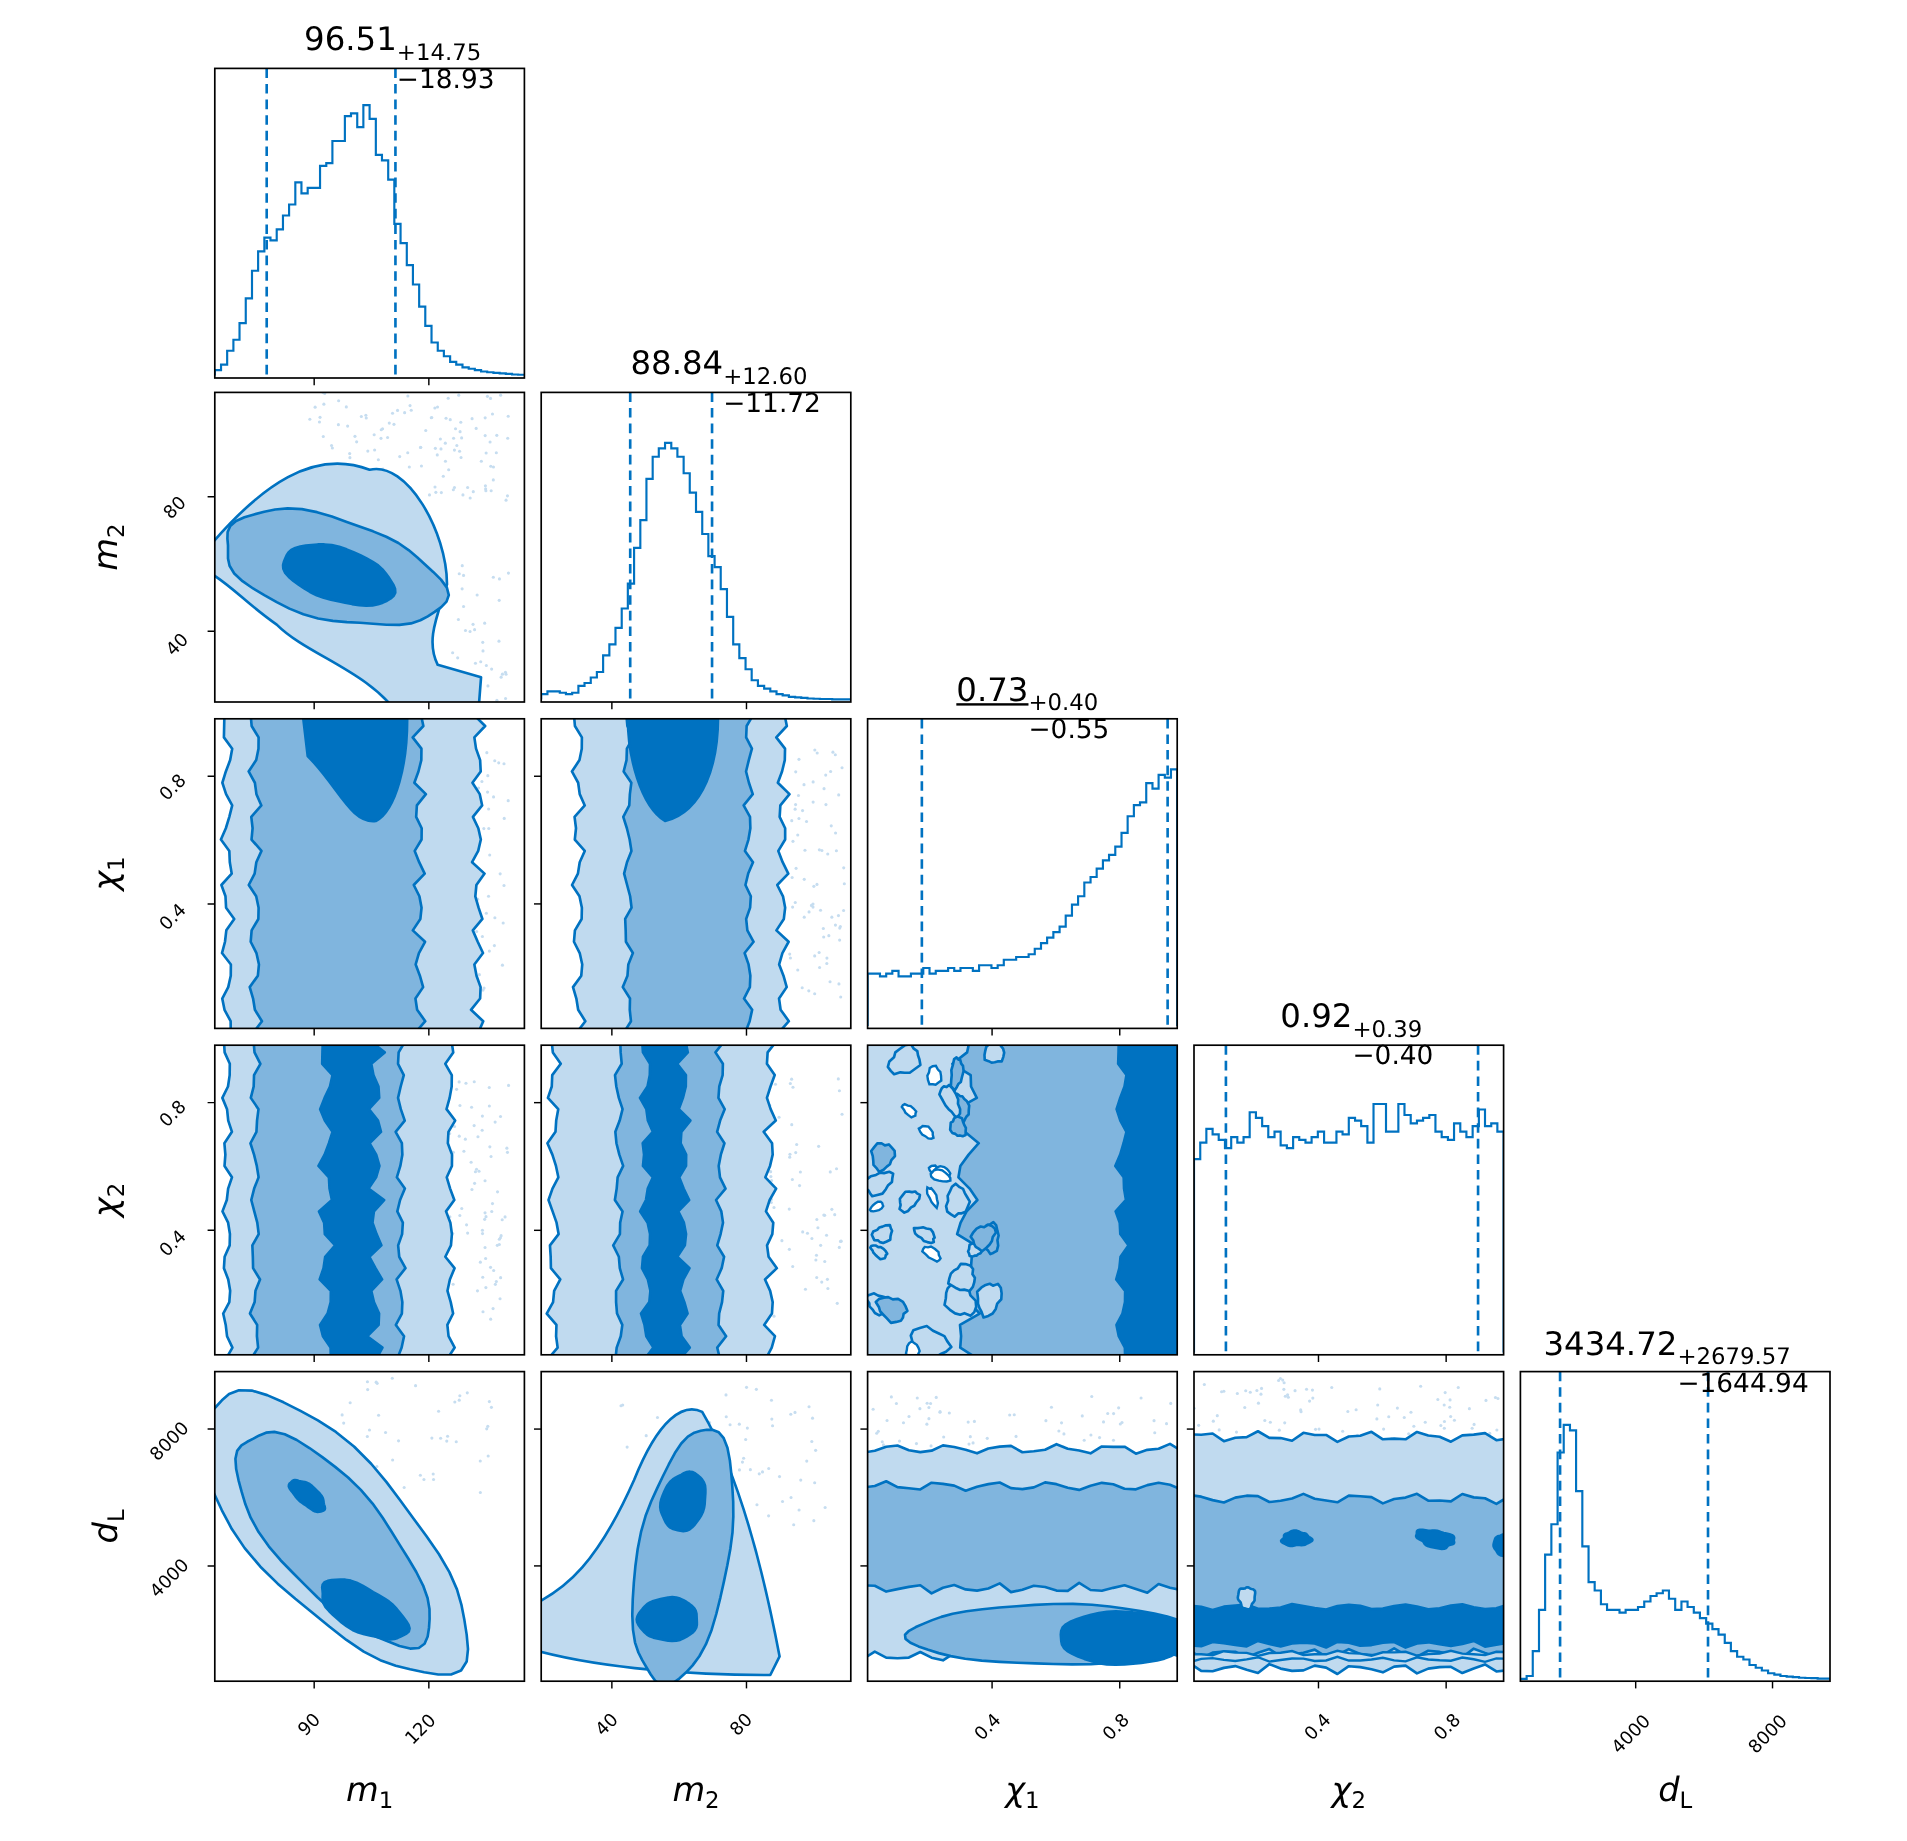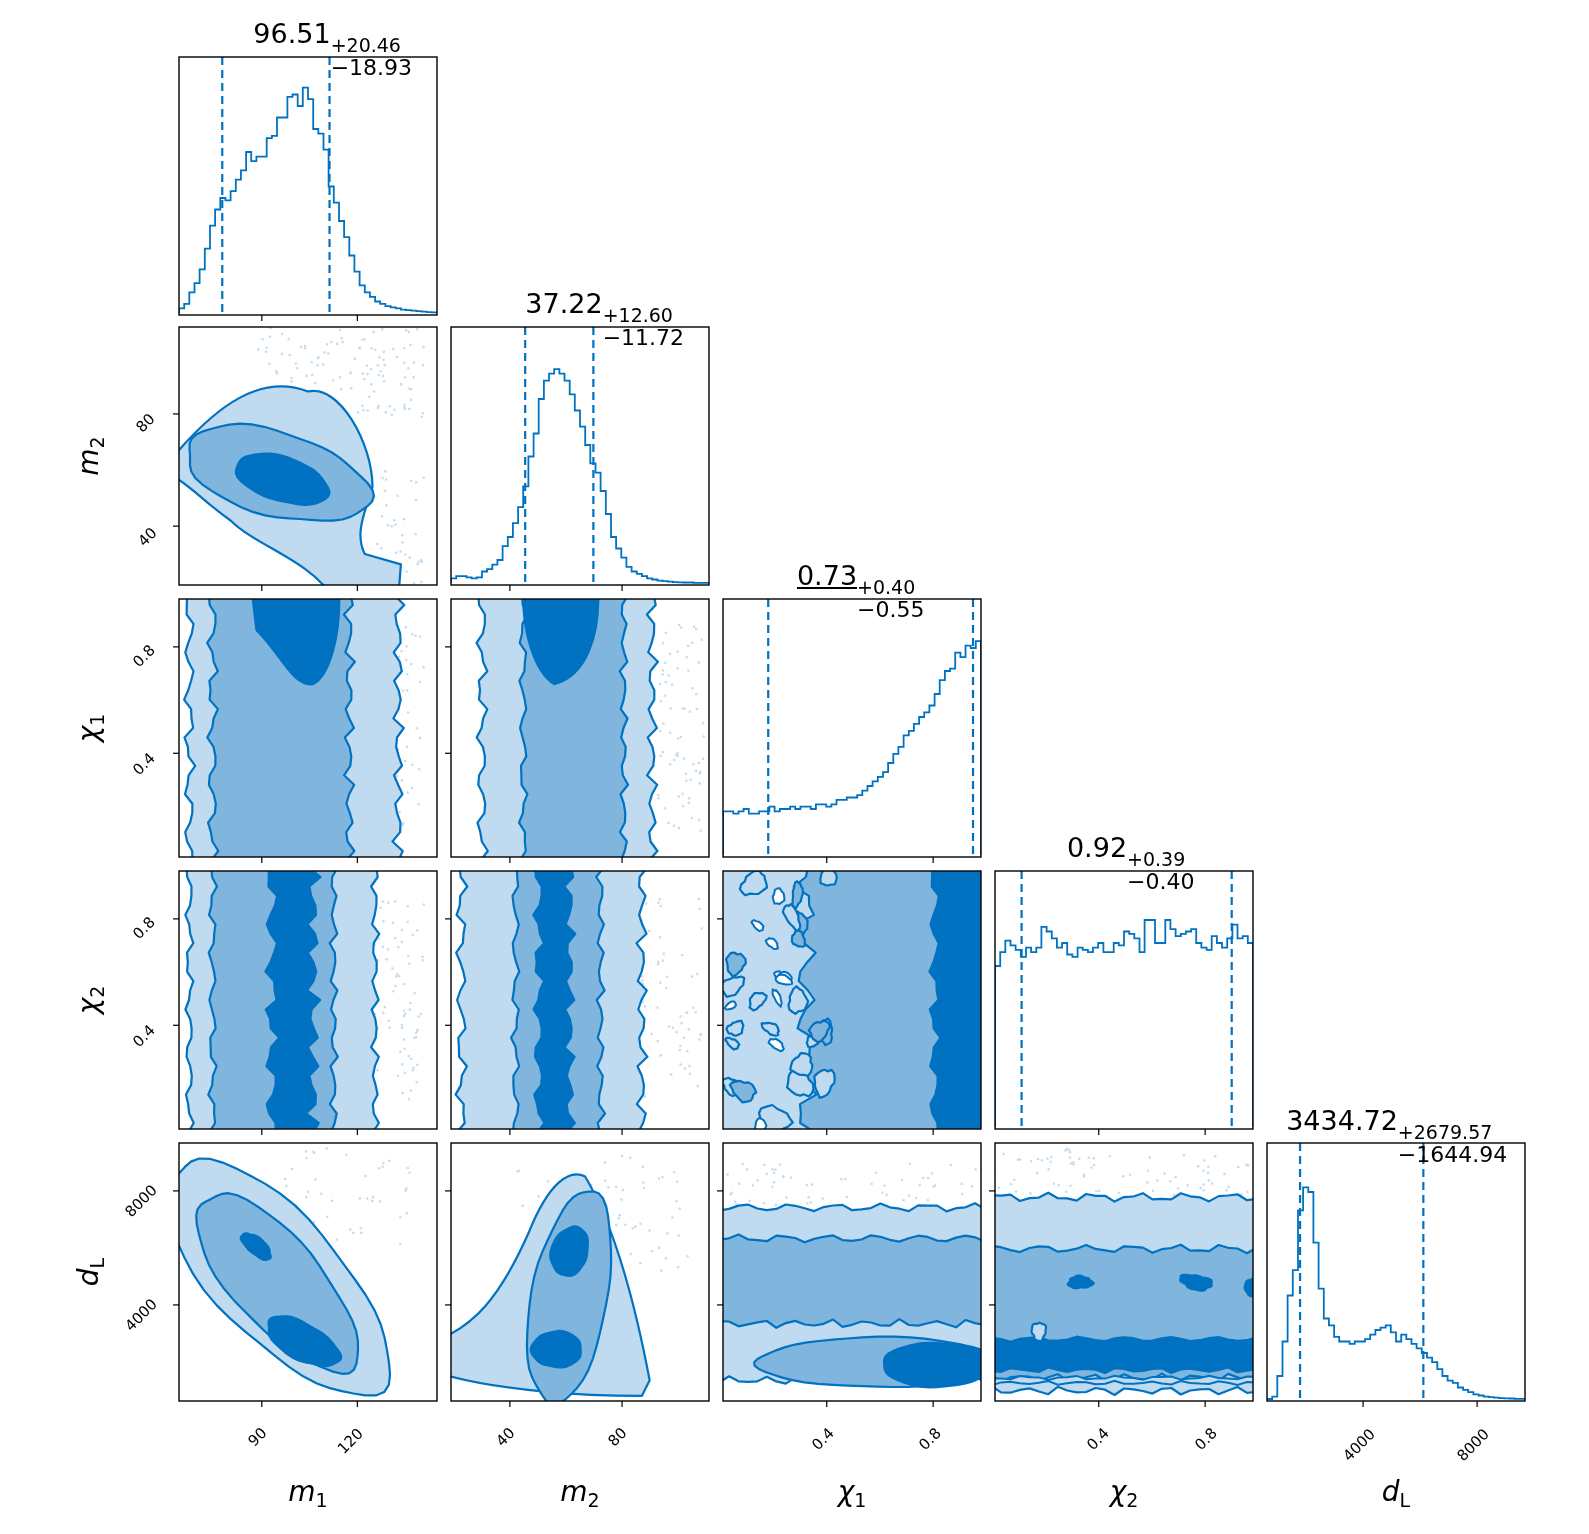--- a/index.html
+++ b/index.html
@@ -950,24 +950,24 @@
       </g>
       <rect x="971" y="1143" width="258" height="258" fill="none" stroke="#000000" stroke-width="1.4"></rect>
       <line x1="1074.7319587628865" x2="1074.7319587628865" y1="1401" y2="1407" stroke="#000" stroke-width="1.2"></line>
       <line x1="1181.1237113402062" x2="1181.1237113402062" y1="1401" y2="1407" stroke="#000" stroke-width="1.2"></line>
       <line x1="965" x2="971" y1="1304.9270718232044" y2="1304.9270718232044" stroke="#000" stroke-width="1.2"></line>
       <line x1="965" x2="971" y1="1190.8939226519337" y2="1190.8939226519337" stroke="#000" stroke-width="1.2"></line>
     </svg>
 
   
   <div class="panel-title" style="left:268px; top:20px;">
-    <span>96.51</span><span style="position:relative;display:inline-block;width:0;"><span class="sup">+20.46</span><span class="sub">−18.93</span></span>
+    <span>96.51</span><span style="position:relative;display:inline-block;width:0;"><span class="sup">+14.75</span><span class="sub">−18.93</span></span>
   </div>
   <div class="panel-title" style="left:540px; top:290px;">
-    <span>37.22</span><span style="position:relative;display:inline-block;width:0;"><span class="sup">+12.60</span><span class="sub">−11.72</span></span>
+    <span>88.84</span><span style="position:relative;display:inline-block;width:0;"><span class="sup">+12.60</span><span class="sub">−11.72</span></span>
   </div>
   <div class="panel-title" style="left:803px; top:562px;text-decoration:underline;">
     <span>0.73</span><span style="position:relative;display:inline-block;width:0;"><span class="sup">+0.40</span><span class="sub">−0.55</span></span>
   </div>
   <div class="panel-title" style="left:1073px; top:834px;">
     <span>0.92</span><span style="position:relative;display:inline-block;width:0;"><span class="sup">+0.39</span><span class="sub">−0.40</span></span>
   </div>
   <div class="panel-title" style="left:1318px; top:1107px;">
     <span>3434.72</span><span style="position:relative;display:inline-block;width:0;"><span class="sup">+2679.57</span><span class="sub">−1644.94</span></span>
   </div>

